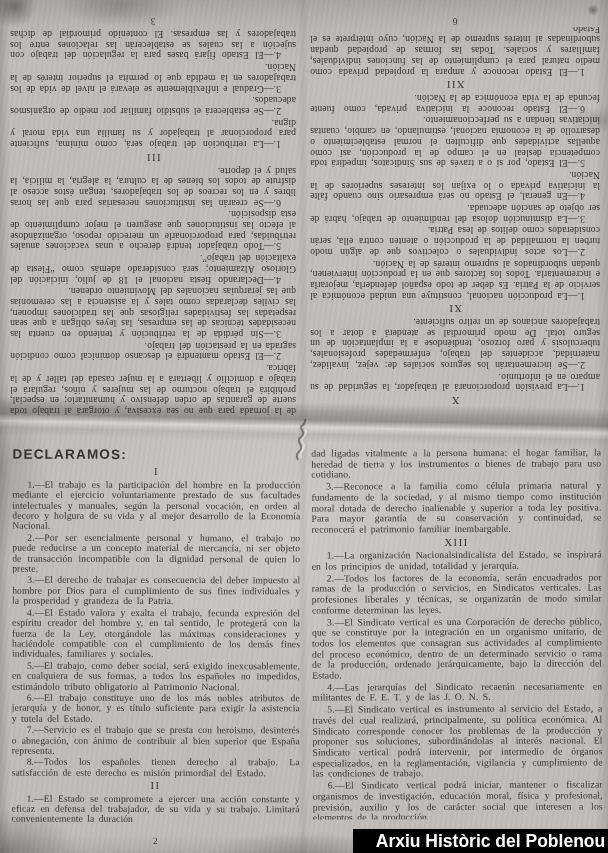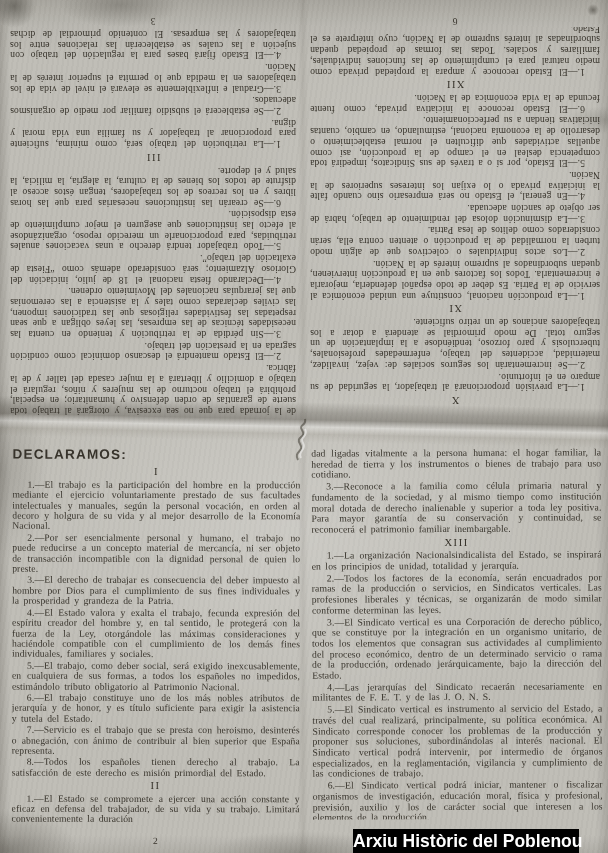--- a/index.html
+++ b/index.html
@@ -57,24 +57,24 @@
     font-weight:700; font-size:13.5px; letter-spacing:1.2px; margin:8px 0 7px; word-spacing:0; }
   .page-num { position:absolute; bottom:2px; left:0; right:0; text-align:center; font-size:9.5px; }
 
   #page-six-col   { left:8px;   top:26px; width:290px; height:394px; }
   #page-three-col { left:312px; top:18px; width:286px; height:402px; }
   #page-two-col   { left:12px;  top:8px;  width:288px; height:406px; transform:rotate(.15deg); }
   #page-seven-col { left:312px; top:14px; width:290px; height:384px; transform:rotate(-.25deg); }
   #page-two-col .blocks { font-size:9.6px; line-height:10.4px; }
 
   .watermark {
-    position:absolute; left:353px; top:829px; width:226px; height:24px;
+    position:absolute; left:353px; top:829px; width:255px; height:24px;
     background:var(--wm-bg,#000); color:var(--wm-fg,#fff);
     font-family:"Liberation Sans","DejaVu Sans",sans-serif; font-weight:700;
-    font-size:17.5px; line-height:24px; text-align:center; white-space:nowrap;
+    font-size:17.5px; line-height:24px; text-align:center; white-space:nowrap;padding-left:20px;
   }
 </style>
 </head>
 <body>
 
 <div class="sheet">
 
   <div class="grain"></div>
 
   <div class="half-top">

